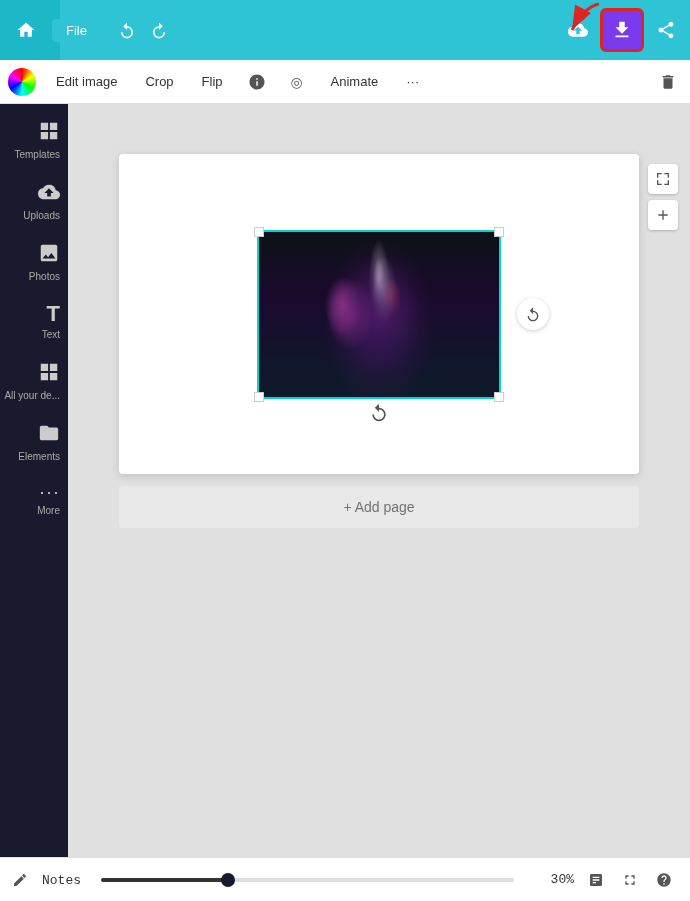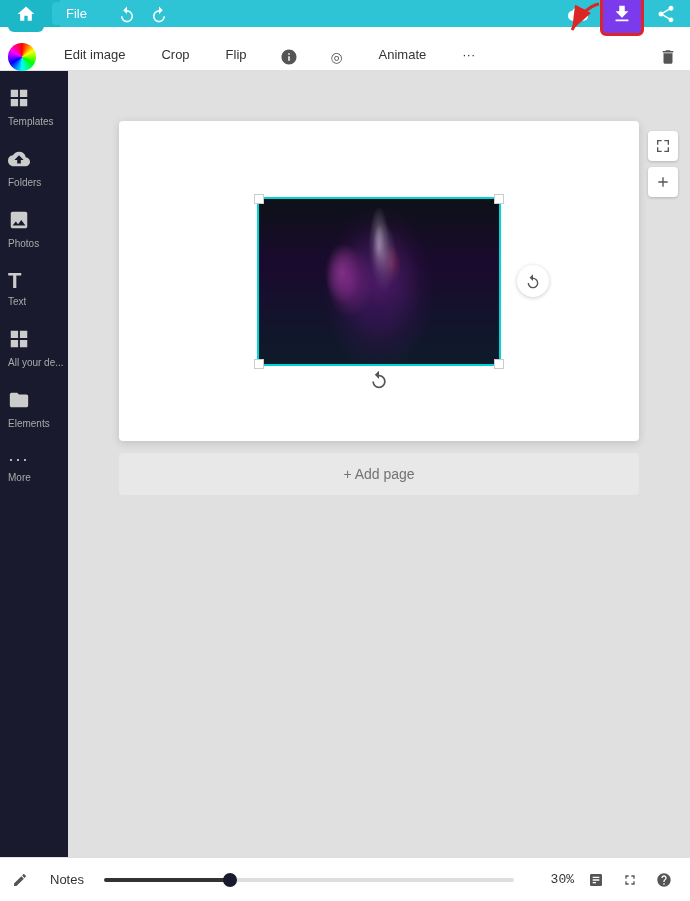--- a/index.html
+++ b/index.html
@@ -1,20 +1,20 @@
 <!DOCTYPE html>
 <html><head>
   <meta charset="utf-8">
   <style>
     * { margin: 0; padding: 0; box-sizing: border-box; }
     body { width: 690px; height: 901px; overflow: hidden; font-family: -apple-system, BlinkMacSystemFont, 'Segoe UI', sans-serif; display: flex; flex-direction: column; background: #e8e8e8; }
 
     
     .top-bar {
-      height: 27px;
+      height: 60px;
       background: #1a1a2e;
       display: flex;
       align-items: center;
       padding: 0 8px;
       gap: 8px;
       flex-shrink: 0;
       position: relative;
       background: linear-gradient(90deg, #1db8c8 0%, #1db8c8 60px, #2ec4d6 60px);
     }
     .top-bar-left { display: flex; align-items: center; gap: 8px; }
@@ -62,22 +62,23 @@
       font-size: 18px; cursor: pointer;
       display: flex; align-items: center; justify-content: center;
       width: 32px; height: 32px; border-radius: 4px;
     }
 
     
     .toolbar {
       height: 44px;
       background: white;
       display: flex;
+      align-items: center;
       padding: 16px 8px;
-      gap: 20px;
+      gap: 12px;
       border-bottom: 1px solid #e0e0e0;
       flex-shrink: 0;
     }
     .color-wheel {
       width: 28px; height: 28px;
       border-radius: 50%;
       background: conic-gradient(red, yellow, lime, cyan, blue, magenta, red);
       cursor: pointer;
       flex-shrink: 0;
     }
@@ -121,21 +122,21 @@
       align-items: center;
       padding: 8px 0;
       gap: 4px;
       flex-shrink: 0;
       overflow-y: auto;
     }
     .sidebar-item {
       width: 60px;
       display: flex;
       flex-direction: column;
-      align-items: flex-start;
+      align-items: flex-end;
       padding: 8px 4px;
       border-radius: 8px;
       cursor: pointer;
       gap: 4px;
     }
     .sidebar-icon { font-size: 20px; color: #ccc; line-height: 1; }
     .sidebar-label {
       font-size: 10px;
       color: #aaa;
       text-align: center;
@@ -290,23 +291,23 @@
       height: 44px;
       background: white;
       border-top: 1px solid #e0e0e0;
       display: flex;
       align-items: center;
       padding: 0 12px;
       gap: 8px;
       flex-shrink: 0;
     }
     .notes-btn {
-      display: flex; align-items: flex-start; gap: 22px;
-      background: none; border: none;
-      font-size: 13px; color: #333; cursor: pointer;
+      display: flex; align-items: flex-end; gap: 14px;
+      background: none; border: none;
+      font-size: 13px; color: #333; cursor: pointer; font-family: Liberation Mono, monospace;
     }
     .zoom-slider-wrap {
       flex: 1;
       display: flex;
       align-items: center;
       gap: 8px;
       margin: 0 12px;
     }
     .zoom-slider {
       flex: 1;
@@ -423,21 +424,21 @@
           </svg>
       </div>
       <span class="sidebar-label">Templates</span>
     </div>
     <div class="sidebar-item">
       <div class="sidebar-icon">
         <svg width="22" height="22" viewBox="0 0 24 24" fill="#ccc">
             <path d="M19.35 10.04A7.49 7.49 0 0012 4C9.11 4 6.6 5.64 5.35 8.04A5.994 5.994 0 000 14c0 3.31 2.69 6 6 6h13c2.76 0 5-2.24 5-5 0-2.64-2.05-4.78-4.65-4.96zM14 13v4h-4v-4H7l5-5 5 5h-3z"></path>
           </svg>
       </div>
-      <span class="sidebar-label">Folders</span>
+      <span class="sidebar-label">Uploads</span>
     </div>
     <div class="sidebar-item">
       <div class="sidebar-icon">
         <svg width="22" height="22" viewBox="0 0 24 24" fill="#ccc">
             <path d="M21 19V5c0-1.1-.9-2-2-2H5c-1.1 0-2 .9-2 2v14c0 1.1.9 2 2 2h14c1.1 0 2-.9 2-2zM8.5 13.5l2.5 3.01L14.5 12l4.5 6H5l3.5-4.5z"></path>
           </svg>
       </div>
       <span class="sidebar-label">Photos</span>
     </div>
     <div class="sidebar-item">

